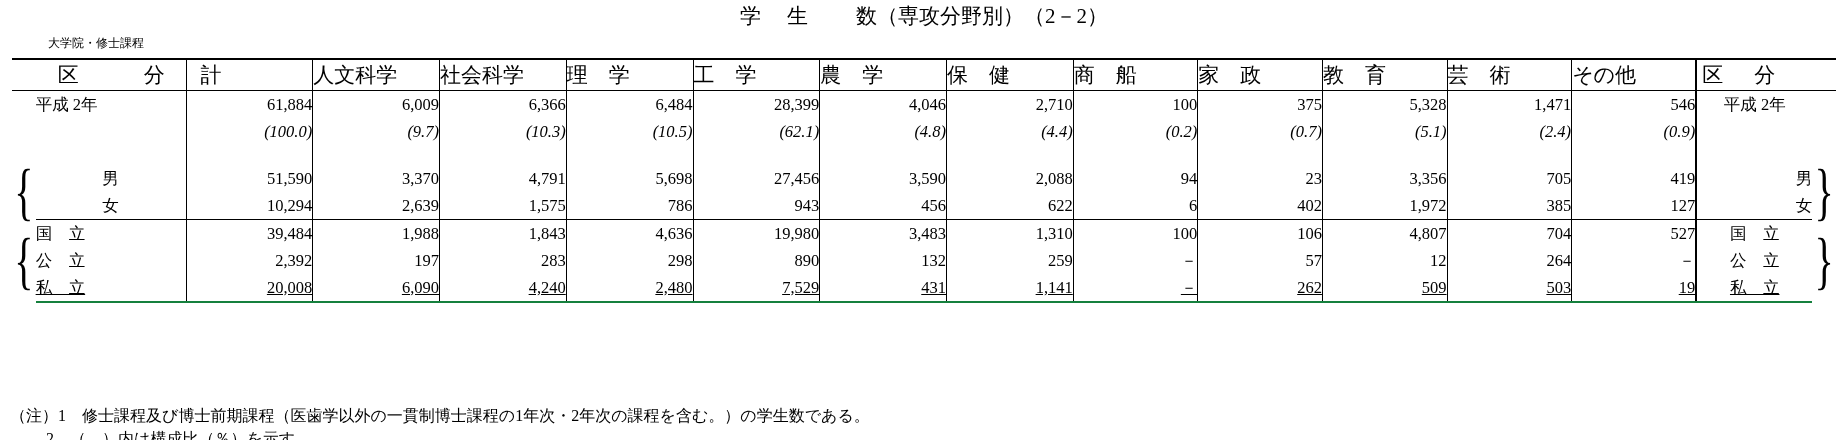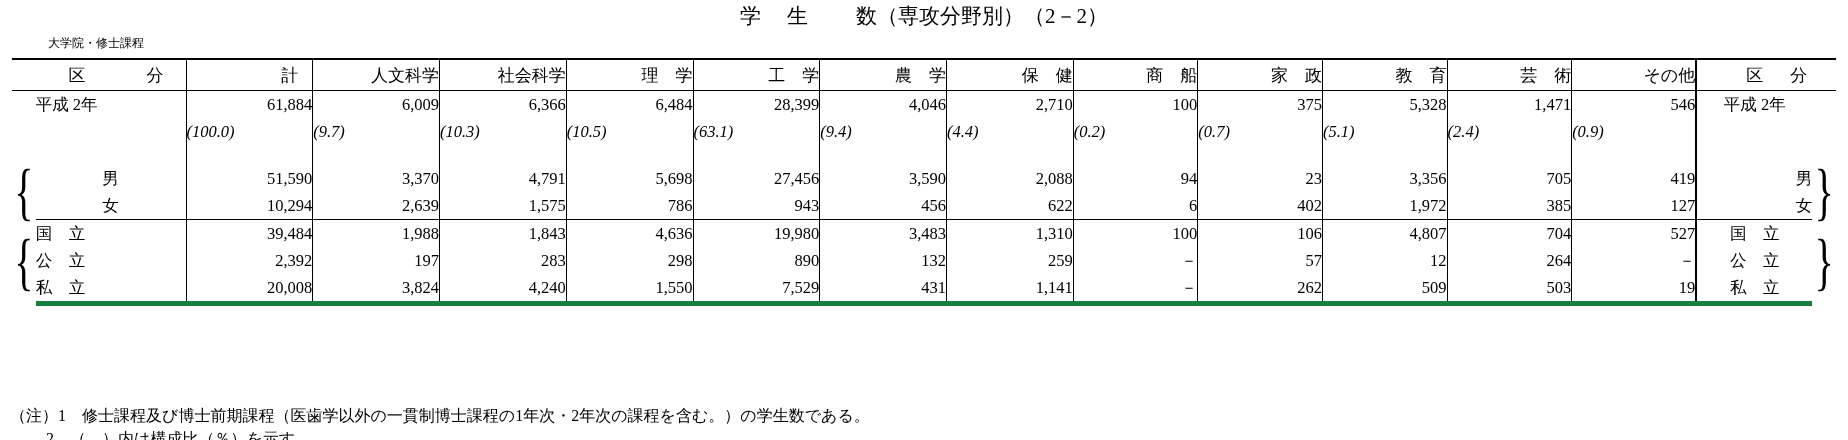--- a/index.html
+++ b/index.html
@@ -69,60 +69,60 @@
   
   col.c-div   { width: 140px; }
   col.c-num   { width: 118px; }
   col.c-num2  { width: 116px; }
   col.c-divR  { width: 108px; }
   col.c-brace { width: 22px; }
 
   
   tr.hdr td {
     height: 30px;
-    text-align: right;
+    text-align: left;
     border-top: 2px solid #000;
     border-bottom: 1px solid #000;
-    font-size: 17px;
+    font-size: 21px;
   }
   tr.hdr td.vr { border-right: 1px solid #000; }
   tr.hdr td.thick-l { border-left: 2px solid #000; }
 
   .sp2 { letter-spacing: 22px; padding-left: 22px; }
   .sp3 { letter-spacing: 14px; padding-left: 14px; }
   .sp4 { letter-spacing: 5px;  padding-left: 5px; }
 
   td.num {
     text-align: right;
     padding-right: 12px;
     height: 27px;
   }
   td.numpct {
-    text-align: left;
+    text-align: right;
     padding-right: 22px;
     height: 27px;
     font-style: italic;
   }
   td.lbl-l {
     text-align: left;
     padding-left: 14px;
     height: 27px;
   }
   td.lbl-c {
     text-align: center;
     height: 27px;
   }
   td.lbl-r {
     text-align: right;
     padding-right: 16px;
     height: 27px;
   }
   td.vr { border-right: 1px solid #000; }
   td.thick-l { border-left: 2px solid #000; }
-  tr.botline td { border-bottom: 5px solid #15803d; }
+  tr.botline td { border-bottom: 2px solid #15803d; text-decoration: underline; }
   tr.hline td { border-bottom: 1px solid #000; }
 
   td.brace {
     text-align: center;
     font-size: 30px;
     line-height: 1;
     padding: 0;
   }
   .brace-tall {
     display: inline-block;
@@ -214,22 +214,22 @@
         <td></td>
       </tr>
 
       <tr>
         <td></td>
         <td class="lbl-l vr"></td>
         <td class="numpct vr">(100.0)</td>
         <td class="numpct vr">(9.7)</td>
         <td class="numpct vr">(10.3)</td>
         <td class="numpct vr">(10.5)</td>
-        <td class="numpct vr">(63.1)</td>
-        <td class="numpct vr">(9.4)</td>
+        <td class="numpct vr">(62.1)</td>
+        <td class="numpct vr">(4.8)</td>
         <td class="numpct vr">(4.4)</td>
         <td class="numpct vr">(0.2)</td>
         <td class="numpct vr">(0.7)</td>
         <td class="numpct vr">(5.1)</td>
         <td class="numpct vr">(2.4)</td>
         <td class="numpct vr">(0.9)</td>
         <td class="lbl-c thick-l"></td>
         <td></td>
       </tr>
 
@@ -320,23 +320,23 @@
         <td class="num vr">57</td>
         <td class="num vr">12</td>
         <td class="num vr">264</td>
         <td class="num vr">－</td>
         <td class="lbl-c thick-l">公　立</td>
       </tr>
 
       <tr class="botline">
         <td class="lbl-l vr">私　立</td>
         <td class="num vr">20,008</td>
-        <td class="num vr">3,824</td>
+        <td class="num vr">6,090</td>
         <td class="num vr">4,240</td>
-        <td class="num vr">1,550</td>
+        <td class="num vr">2,480</td>
         <td class="num vr">7,529</td>
         <td class="num vr">431</td>
         <td class="num vr">1,141</td>
         <td class="num vr">－</td>
         <td class="num vr">262</td>
         <td class="num vr">509</td>
         <td class="num vr">503</td>
         <td class="num vr">19</td>
         <td class="lbl-c thick-l">私　立</td>
       </tr>

